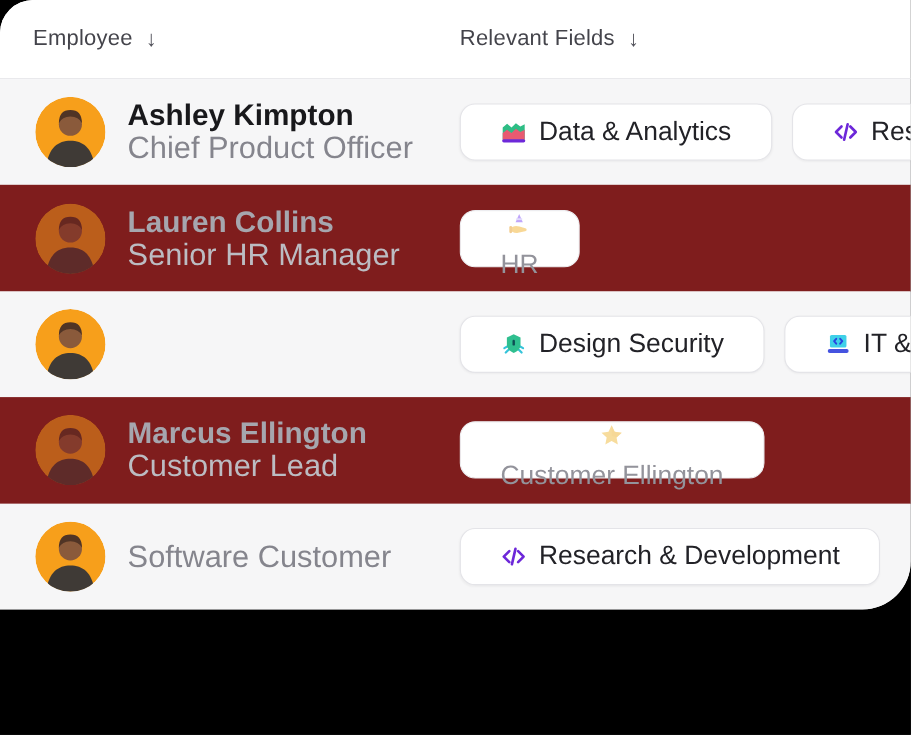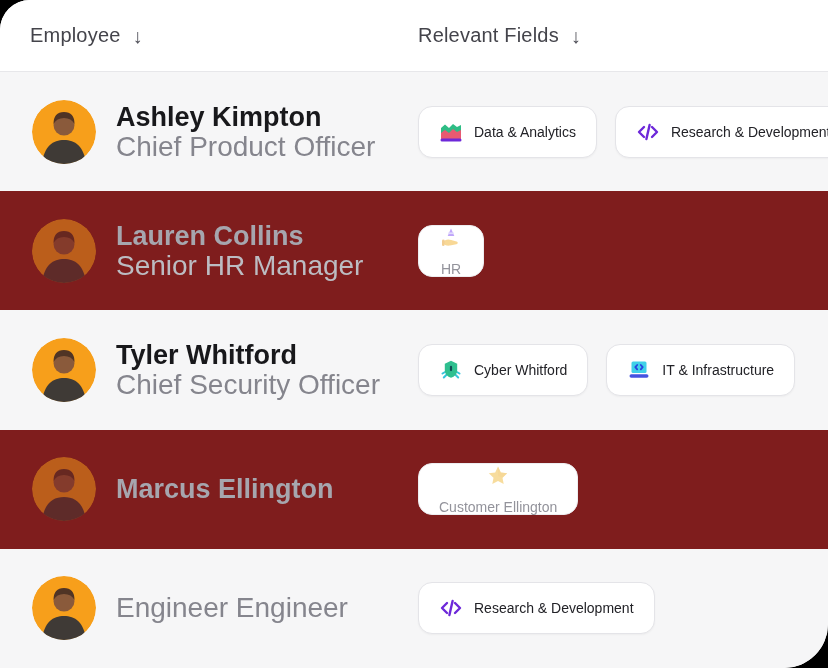--- a/index.html
+++ b/index.html
@@ -1,18 +1,18 @@
 <!DOCTYPE html>
 <html><head>
 <meta charset="utf-8">
 <style>
   * { margin:0; padding:0; box-sizing:border-box; }
   html,body { width:828px; height:668px; background:#000; overflow:hidden;
               font-family:"Liberation Sans", sans-serif; }
-  .card { width:828px; height:668px; background:#fff;
+  .card { width:828px; height:554px; background:#fff;
           border-radius:30px 0 44px 0; overflow:hidden;
           display:flex; flex-direction:column; }
 
   
   .thead { flex:0 0 72px; display:flex; align-items:center;
            border-bottom:1px solid #e7e7ea; background:#fff; }
   .th { display:flex; align-items:center; gap:12px;
         font-size:20px; font-weight:500; color:#44444b; letter-spacing:.2px; }
   .th-employee { width:418px; padding-left:30px; }
   .th-fields { flex:1; }
@@ -27,22 +27,22 @@
                    gap:20px; padding-left:32px; }
   .avatar { flex:0 0 64px; width:64px; height:64px; border-radius:50%;
             overflow:hidden; }
   .avatar svg { display:block; width:64px; height:64px; }
   .employee-text { display:flex; flex-direction:column; }
   .name { font-size:27px; font-weight:700; color:#18181b; line-height:30px; }
   .title { font-size:28px; font-weight:400; color:#85858d; line-height:30px; }
 
   .fields-cell { flex:1; display:flex; align-items:center; gap:18px; white-space:nowrap; }
   .chip { display:inline-flex; align-items:center; gap:11px; height:52px;
-          padding:0 20px; background:#fff; border:1px solid #e4e4e8;
-          border-radius:14px; font-size:14px; color:#222227;
+          padding:0 36px; background:#fff; border:1px solid #e4e4e8;
+          border-radius:14px; font-size:24px; color:#222227;
           box-shadow:0 1px 2px rgba(0,0,0,.04); flex:0 0 auto; cursor:pointer; }
   .chip-icon { width:24px; height:24px; display:inline-flex; }
   .chip-icon svg { width:24px; height:24px; }
 
   
   .row.muted .name { color:#a6a6ae; }
   .row.muted .title { color:#bcbcc2; }
   .row.muted .avatar { opacity:.5; }
   .row.muted .chip { color:#93939b; border-color:#ededf0; box-shadow:none;flex-direction:column; }
   .row.muted .chip-icon { opacity:.55; }
@@ -136,40 +136,36 @@
   <div class="row">
     <div class="employee-cell">
       <div class="avatar">
         <svg viewBox="0 0 64 64" aria-hidden="true">
           <circle cx="32" cy="32" r="32" fill="#F79F1B"></circle>
           <circle cx="32" cy="25" r="10.5" fill="#8a5a3b"></circle>
           <path d="M21.5 24 q0 -12 10.5 -12 q10.5 0 10.5 12 q-3 -6 -10.5 -6 q-7.5 0 -10.5 6 Z" fill="#503425"></path>
           <path d="M10 64 C12 46 21 40 32 40 C43 40 52 46 54 64 Z" fill="#3f3a36"></path>
         </svg>
       </div>
-      <div class="employee-text">
-        <div class="name">Tyler Whitford</div>
-        <div class="title">Chief Security Officer</div>
-      </div>
     </div>
     <div class="fields-cell">
           <div class="chip">
             <span class="chip-icon">
               <svg viewBox="0 0 24 24">
                 <g stroke="#35c4da" stroke-width="2" stroke-linecap="round">
                   <line x1="7" y1="13.5" x2="3.5" y2="15.5"></line>
                   <line x1="7.8" y1="16.5" x2="4.8" y2="19.5"></line>
                   <line x1="17" y1="13.5" x2="20.5" y2="15.5"></line>
                   <line x1="16.2" y1="16.5" x2="19.2" y2="19.5"></line>
                 </g>
                 <path d="M12 2.8 L18.2 5.8 V12 C18.2 16 15.6 18.6 12 19.8 C8.4 18.6 5.8 16 5.8 12 V5.8 Z" fill="#2fbf8f"></path>
                 <rect x="10.9" y="7.8" width="2.2" height="5.4" rx="1.1" fill="#0e4d54"></rect>
               </svg>
             </span>
-            <span class="chip-label">Cyber Whitford</span>
+            <span class="chip-label">Design Security</span>
           </div>
           <div class="chip">
             <span class="chip-icon">
               <svg viewBox="0 0 24 24">
                 <rect x="4.5" y="3.5" width="15" height="11.5" rx="1.5" fill="#3fd0e8"></rect>
                 <g fill="none" stroke="#2746e0" stroke-width="1.8" stroke-linecap="round" stroke-linejoin="round">
                   <polyline points="10.2 7 8.3 9.2 10.2 11.4"></polyline>
                   <polyline points="13.8 7 15.7 9.2 13.8 11.4"></polyline>
                 </g>
                 <rect x="2.5" y="16.2" width="19" height="3.6" rx="1.8" fill="#4553e0"></rect>
@@ -185,20 +181,21 @@
       <div class="avatar">
         <svg viewBox="0 0 64 64" aria-hidden="true">
           <circle cx="32" cy="32" r="32" fill="#F79F1B"></circle>
           <circle cx="32" cy="25" r="10.5" fill="#8a5a3b"></circle>
           <path d="M21.5 24 q0 -12 10.5 -12 q10.5 0 10.5 12 q-3 -6 -10.5 -6 q-7.5 0 -10.5 6 Z" fill="#503425"></path>
           <path d="M10 64 C12 46 21 40 32 40 C43 40 52 46 54 64 Z" fill="#3f3a36"></path>
         </svg>
       </div>
       <div class="employee-text">
         <div class="name">Marcus Ellington</div>
+        <div class="title">Customer Lead</div>
       </div>
     </div>
     <div class="fields-cell">
           <div class="chip">
             <span class="chip-icon">
               <svg viewBox="0 0 24 24">
                 <path d="M12 2.6 l2.8 5.9 6.4 .8 -4.7 4.4 1.2 6.3 -5.7 -3.1 -5.7 3.1 1.2 -6.3 -4.7 -4.4 6.4 -.8 Z" fill="#f2c14e"></path>
                 <path d="M12 2.6 l2.8 5.9 6.4 .8 -4.7 4.4 -4.5 -1.6 Z" fill="#eeb53c" opacity=".6"></path>
               </svg>
             </span>
@@ -211,21 +208,21 @@
     <div class="employee-cell">
       <div class="avatar">
         <svg viewBox="0 0 64 64" aria-hidden="true">
           <circle cx="32" cy="32" r="32" fill="#F79F1B"></circle>
           <circle cx="32" cy="25" r="10.5" fill="#8a5a3b"></circle>
           <path d="M21.5 24 q0 -12 10.5 -12 q10.5 0 10.5 12 q-3 -6 -10.5 -6 q-7.5 0 -10.5 6 Z" fill="#503425"></path>
           <path d="M10 64 C12 46 21 40 32 40 C43 40 52 46 54 64 Z" fill="#3f3a36"></path>
         </svg>
       </div>
       <div class="employee-text">
-        <div class="title">Engineer Engineer</div>
+        <div class="title">Software Customer</div>
       </div>
     </div>
     <div class="fields-cell">
           <div class="chip">
             <span class="chip-icon">
               <svg viewBox="0 0 24 24" fill="none" stroke="#6d28d9" stroke-width="2.4" stroke-linecap="round" stroke-linejoin="round">
                 <polyline points="8 7 3 12 8 17"></polyline>
                 <polyline points="16 7 21 12 16 17"></polyline>
                 <line x1="13.6" y1="5" x2="10.4" y2="19"></line>
               </svg>

